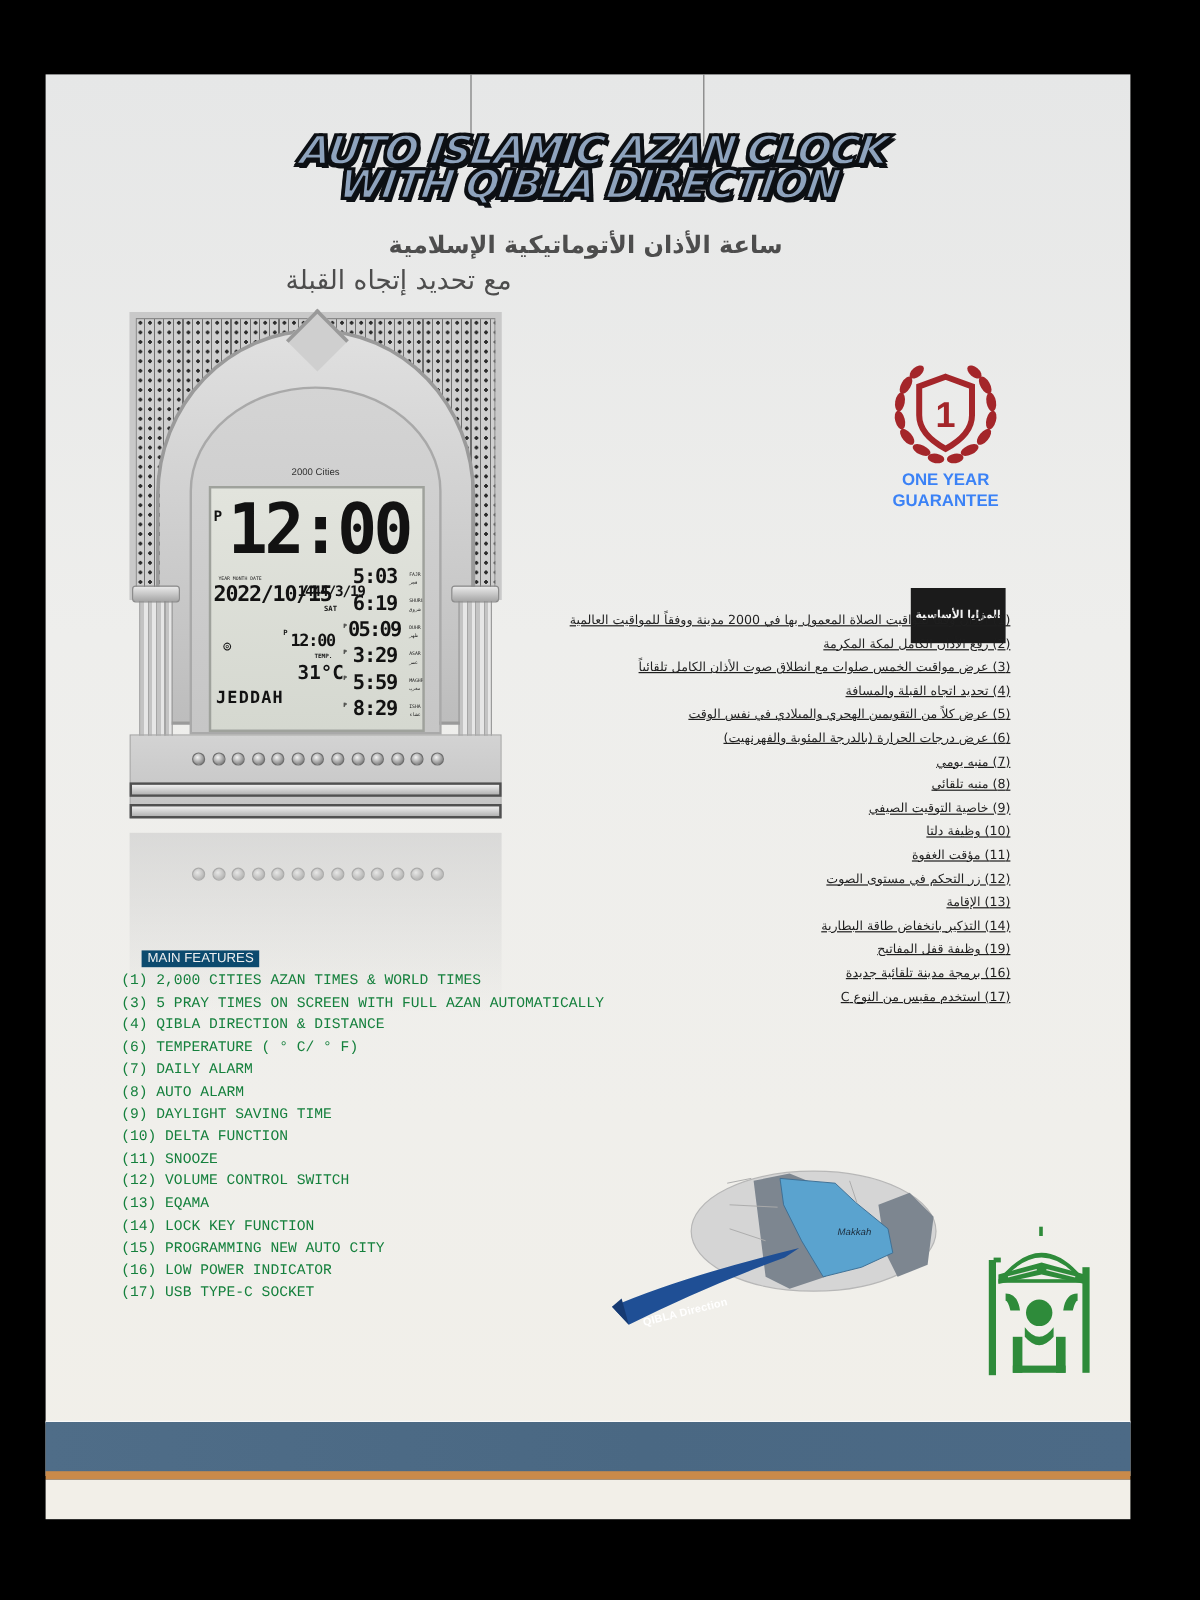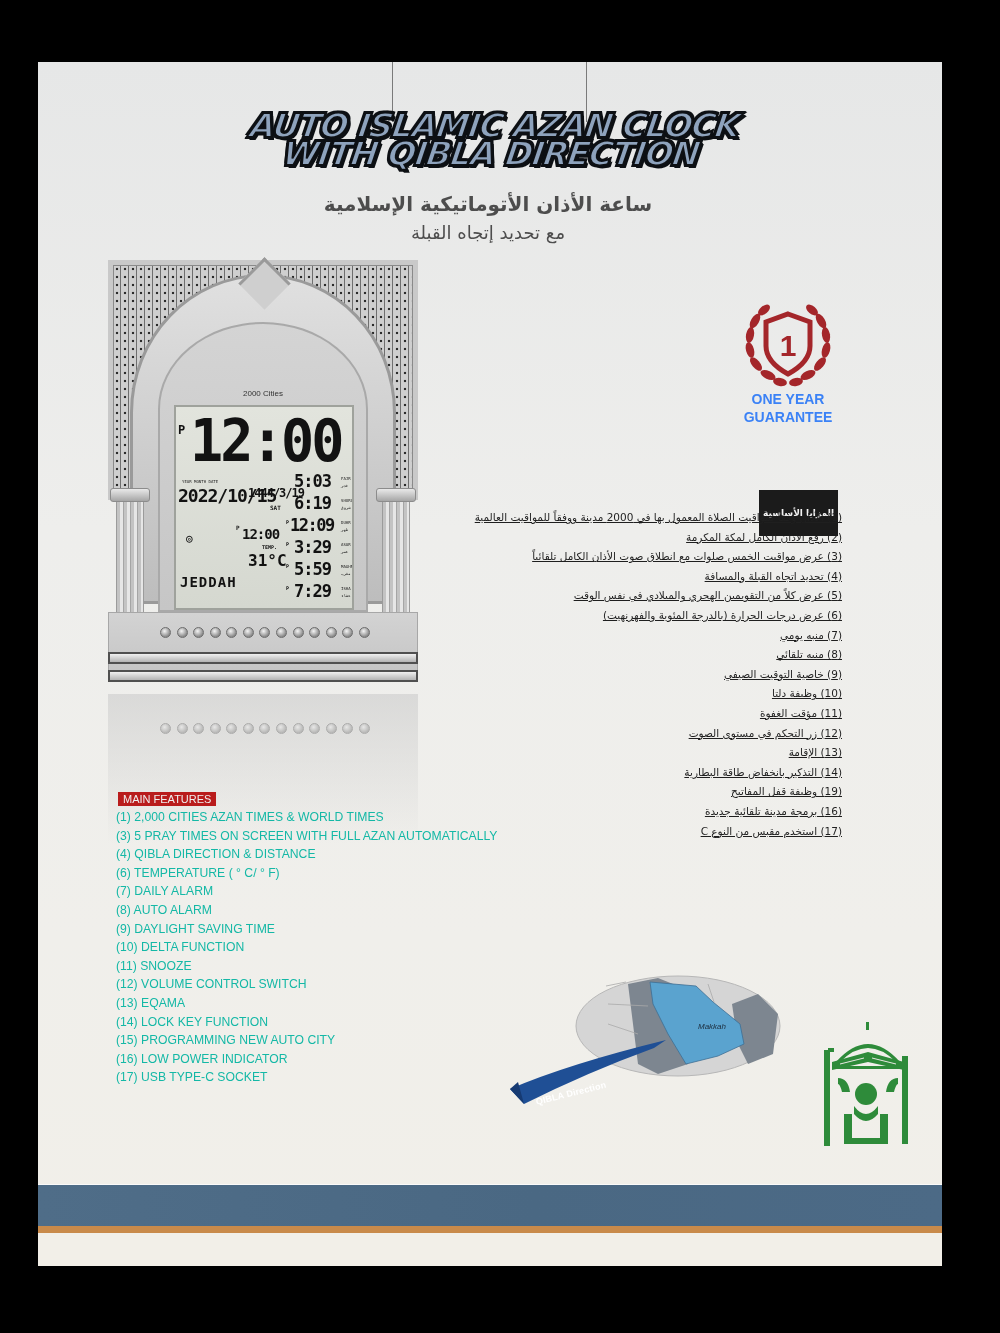--- a/index.html
+++ b/index.html
@@ -18,22 +18,22 @@
     font-size: 33px; line-height: 28px; color: #8ea3bd; letter-spacing: -1px;
     -webkit-text-stroke: 2px #0d1014;
     text-shadow: 2px 2px 0 #0d1014, -2px -2px 0 #0d1014, 2px -2px 0 #0d1014, -2px 2px 0 #0d1014, 3px 3px 0 #0d1014;
     transform: skewX(-8deg);
   }
   .title-ar1 {
     position: absolute; left: 200px; top: 130px; width: 500px; text-align: center;
     font-family: "DejaVu Sans", sans-serif; font-weight: bold; font-size: 20px; color: #4d4d4d; direction: rtl;
   }
   .title-ar2 {
-    position: absolute; left: 200px; top: 160px; width: 500px; text-align: center;
-    font-family: "DejaVu Sans", sans-serif; font-size: 18px; color: #4d4d4d; direction: rtl;
+    position: absolute; left: 200px; top: 160px; width: 500px; text-align: left;
+    font-family: "DejaVu Sans", sans-serif; font-size: 22px; color: #4d4d4d; direction: rtl;
   }
 
   
   .guarantee { position: absolute; left: 685px; top: 240px; width: 130px; text-align: center; }
   .guarantee .badge { width: 100px; height: 88px; margin: 0 auto; position: relative; }
   .guarantee .gtext {
     font-family: "Liberation Sans", sans-serif; font-weight: bold; font-size: 14px; line-height: 18px; color: #3b82f6;
   }
 
   
@@ -89,25 +89,25 @@
   .clock-base { position: absolute; left: 0; top: 352px; width: 310px; height: 70px; background: linear-gradient(180deg,#d3d3d3,#c3c3c3); border: 1px solid #a7a7a7; }
   .btn-row { position: absolute; left: 52px; top: 360px; width: 210px; height: 24px; display: flex; justify-content: space-between; align-items: center; }
   .btn-row span { width: 11px; height: 11px; border-radius: 50%; background: radial-gradient(circle at 40% 35%, #f4f4f4, #8b8b8b 70%); border: 1px solid #6e6e6e; }
   .bar { position: absolute; left: 0; width: 310px; height: 12px; background: linear-gradient(180deg,#f0f0f0,#b3b3b3); border: 2px solid #505050; }
   .reflection { position: absolute; left: 70px; top: 632px; width: 310px; height: 150px;
     background: linear-gradient(180deg, rgba(200,200,200,.55), rgba(235,235,235,0)); }
   .reflection .btn-row span { opacity: .45; }
 
   
   .mf-header {
-    position: absolute; left: 80px; top: 730px; background: #b91c1c; color: #f0f0f0;
+    position: absolute; left: 80px; top: 730px; background: #0c4a6e; color: #f0f0f0;
     font-family: "Liberation Sans", sans-serif; font-size: 11px; padding: 1px 5px;
   }
-  .mf-list { position: absolute; left: 78px; top: 746px; list-style: none;
-    font-family: Liberation Sans, sans-serif; font-size: 12.2px; color: #14b8a6; }
+  .mf-list { position: absolute; left: 63px; top: 746px; list-style: none;
+    font-family: Liberation Mono, monospace; font-size: 12.2px; color: #15803d; }
   .mf-list li { height: 18.6px; line-height: 18.6px; white-space: nowrap; }
 
   .ar-header {
     position: absolute; right: 104px; top: 428px; background: #1b1b1b; color: #f2f2f2;
     font-family: "DejaVu Sans", sans-serif; font-size: 9px; padding: 18px 4px; direction: rtl; font-weight: bold;
   }
   .ar-list { position: absolute; right: 100px; top: 446px; list-style: none; direction: rtl;
     font-family: "DejaVu Sans", sans-serif; font-size: 10.5px; color: #1f1f1f; text-align: right; }
   .ar-list li { height: 19.6px; line-height: 19.6px; white-space: nowrap; text-decoration: underline; }
 
@@ -207,39 +207,39 @@
           <span class="tag" style="left:55px;top:10px">فجر</span>
         </div>
         <div style="position:relative;height:22px">
           <span class="small" style="left:0;top:3px;font-size:5px"></span>
           <span class="small" style="left:8px;top:0;font-size:17px;letter-spacing:-1px">6:19</span>
           <span class="tag" style="left:55px;top:3px">SHURUQ</span>
           <span class="tag" style="left:55px;top:10px">شروق</span>
         </div>
         <div style="position:relative;height:22px">
           <span class="small" style="left:0;top:3px;font-size:5px">P</span>
-          <span class="small" style="left:4px;top:0;font-size:17px;letter-spacing:-1.5px">12:09</span>
+          <span class="small" style="left:4px;top:0;font-size:17px;letter-spacing:-1.5px">05:09</span>
           <span class="tag" style="left:55px;top:3px">DUHR</span>
           <span class="tag" style="left:55px;top:10px">ظهر</span>
         </div>
         <div style="position:relative;height:22px">
           <span class="small" style="left:0;top:3px;font-size:5px">P</span>
           <span class="small" style="left:8px;top:0;font-size:17px;letter-spacing:-1px">3:29</span>
           <span class="tag" style="left:55px;top:3px">ASAR</span>
           <span class="tag" style="left:55px;top:10px">عصر</span>
         </div>
         <div style="position:relative;height:22px">
           <span class="small" style="left:0;top:3px;font-size:5px">P</span>
           <span class="small" style="left:8px;top:0;font-size:17px;letter-spacing:-1px">5:59</span>
           <span class="tag" style="left:55px;top:3px">MAGHRIB</span>
           <span class="tag" style="left:55px;top:10px">مغرب</span>
         </div>
         <div style="position:relative;height:22px">
           <span class="small" style="left:0;top:3px;font-size:5px">P</span>
-          <span class="small" style="left:8px;top:0;font-size:17px;letter-spacing:-1px">7:29</span>
+          <span class="small" style="left:8px;top:0;font-size:17px;letter-spacing:-1px">8:29</span>
           <span class="tag" style="left:55px;top:3px">ISHA</span>
           <span class="tag" style="left:55px;top:10px">عشاء</span>
         </div>
       </div>
     </div>
 
     <div class="clock-base"></div>
     <div class="btn-row">
       <span></span>
         <span></span>

